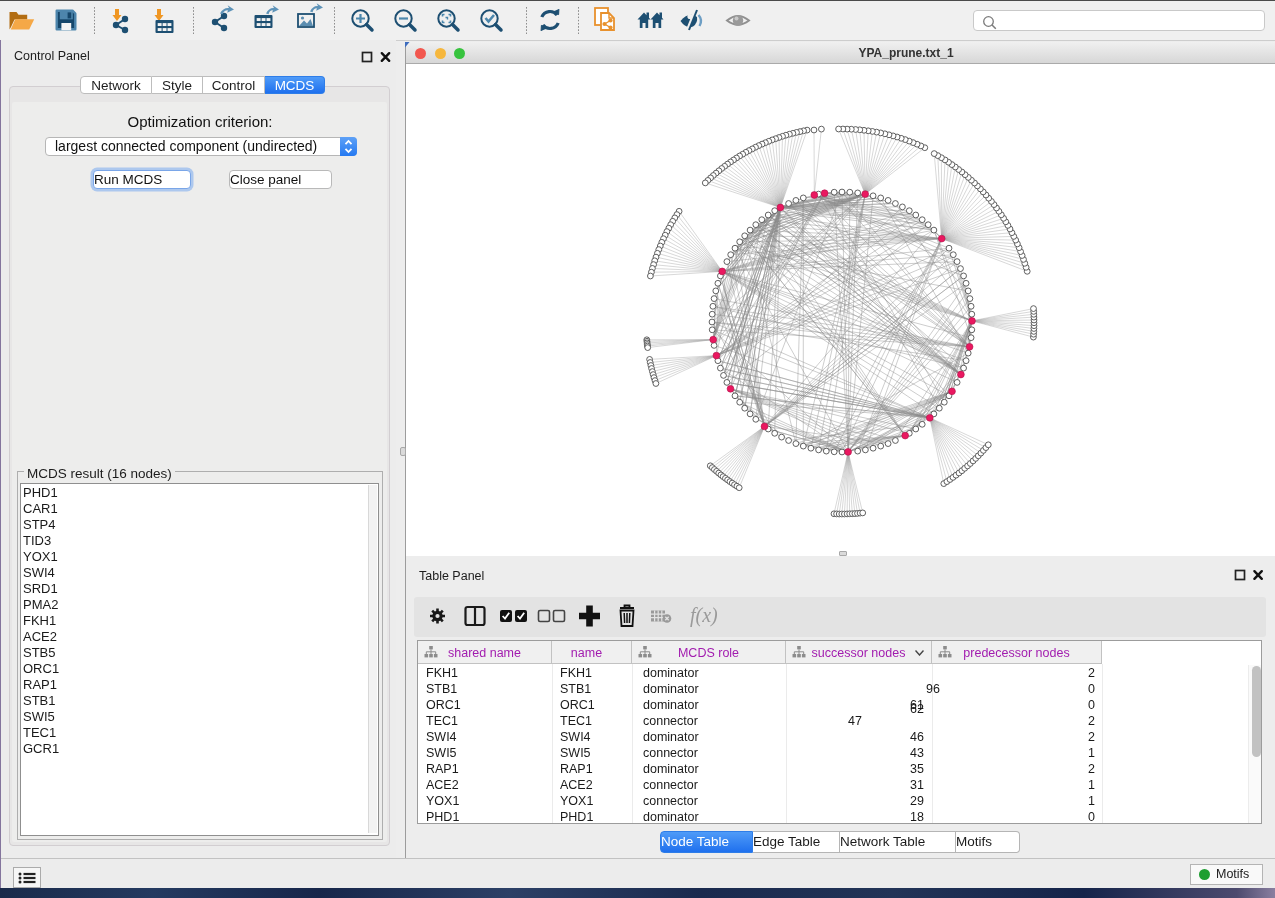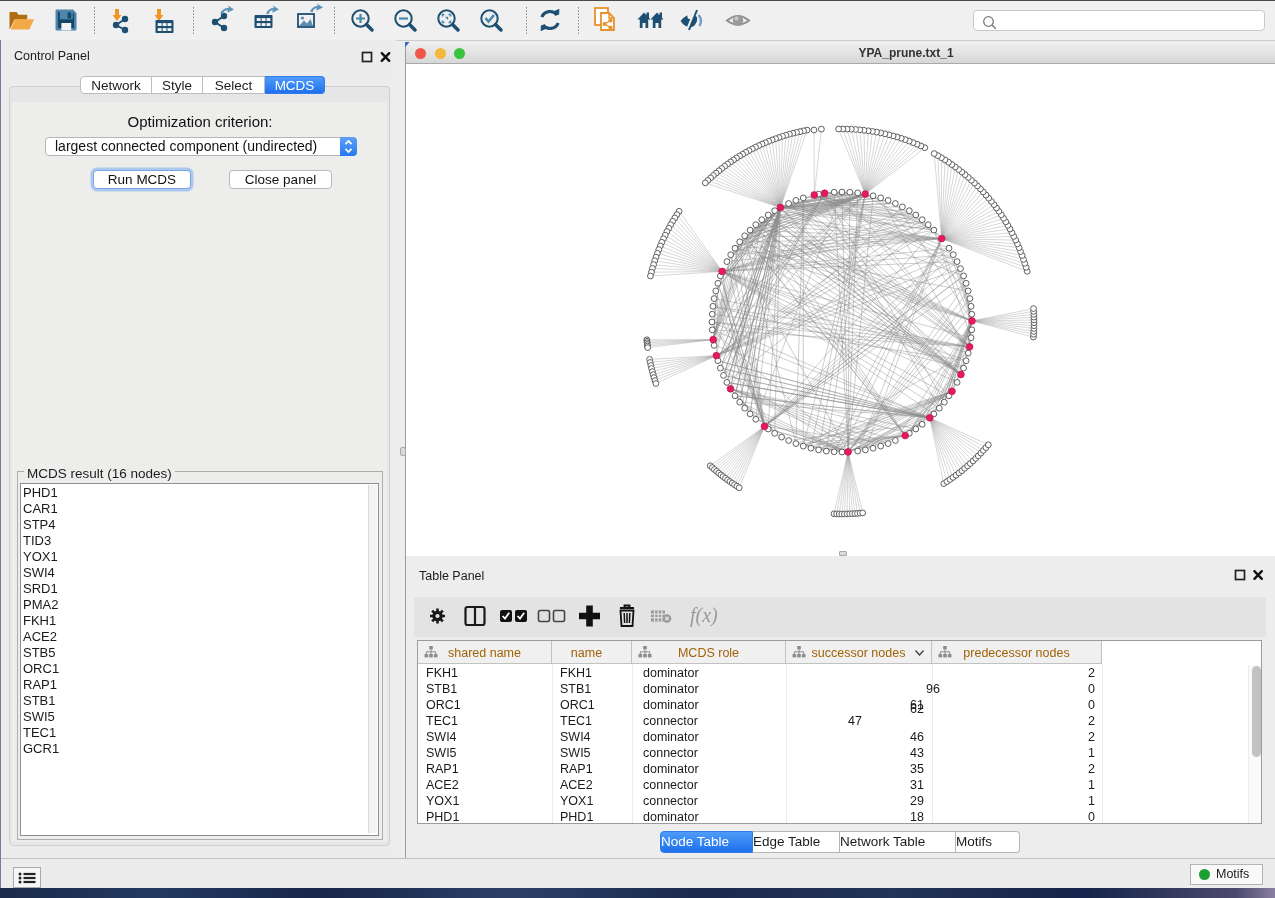--- a/index.html
+++ b/index.html
@@ -14,41 +14,41 @@
 #searchbox { left:973px; top:10px; width:292px; height:21px; background:#fff; border:1px solid #c9c9c9; border-radius:4px; }
 
 #leftpanel { left:1px; top:40px; width:395px; height:818px; background:#ececec; }
 #cp-title { left:14px; top:49px; font-size:12.5px; color:#1c1c1c; }
 #cp-box { left:9px; top:86px; width:381px; height:760px; background:#e7e6e6; border:1px solid #d2ced1; border-radius:4px; }
 #cp-inner { left:12px; top:102px; width:375px; height:740px; background:#ededec; border-radius:2px; }
 .cptab { position:absolute; top:76px; height:18px; background:#fff; border:1px solid #bdbdbd; font-size:13.5px; text-align:center; color:#1c1c1c; line-height:17px; }
 #opt-label { left:0; top:113px; width:400px; text-align:center; font-size:15px; color:#111; }
 #dropdown { left:45px; top:137px; width:312px; height:19px; background:#fff; border:1px solid #b6b6b6; border-radius:4px; font-size:14px; line-height:17px; padding-left:9px; color:#111; }
 #dd-step { left:340px; top:137px; width:17px; height:19px; background:linear-gradient(#5ea1f7,#2579f1); border-radius:0 4px 4px 0; }
-.btn { position:absolute; height:19px; background:#fff; border:1px solid #b9b9b9; border-radius:4px; font-size:13.5px; text-align:center; line-height:17px; color:#111; }
+.btn { position:absolute; height:19px; background:#fff; border:1px solid #b9b9b9; border-radius:4px; font-size:13.5px; text-align:left; line-height:17px; color:#111; }
 #fieldset { left:17px; top:471px; width:366px; height:369px; border:1px solid #aeaeae; }
 #legend { left:24px; top:466px; font-size:13.5px; background:#ededec; padding:0 3px; color:#1c1c1c; }
 #mcdslist { left:20px; top:483px; width:359px; height:353px; background:#fff; border:1px solid #8f8f8f; font-size:13px; }
 #mcdslist .it { position:absolute; left:2px; }
 #mcds-track { position:absolute; right:1px; top:1px; width:9px; height:348px; background:#f3f3f3; border-left:1px solid #d8d8d8; }
 
 #vsplit { left:405px; top:42px; width:1px; height:816px; background:#9c9c9c; }
 #vgrip { left:400px; top:447px; width:6px; height:9px; background:#dadada; border:1px solid #a8a8a8; border-radius:2px; }
 
 #netwin { left:406px; top:42px; width:869px; height:514px; background:#fff; }
 #net-title { left:406px; top:42px; width:869px; height:22px; background:linear-gradient(#f0f0f0,#d7d7d7); border-bottom:1px solid #aaa; }
 .tl { position:absolute; top:48px; width:11px; height:11px; border-radius:50%; }
 #net-name { left:406px; top:46px; width:1000px; text-align:center; font-size:12px; font-weight:bold; color:#333; }
 #hgrip { left:839px; top:551px; width:8px; height:5px; background:#dadada; border:1px solid #a8a8a8; border-radius:1px; }
 
 #tp-title { left:419px; top:569px; font-size:12.5px; color:#1c1c1c; }
 #tp-toolbar { left:414px; top:597px; width:852px; height:40px; background:#e3e3e3; border-radius:3px; }
 #tablebox { left:417px; top:640px; width:845px; height:184px; background:#fff; border:1px solid #9c9c9c; }
 #thead { position:absolute; left:0; top:0; width:684px; height:23px; background:#f0f0f0; border-bottom:1px solid #c2c2c2; }
-.th { position:absolute; top:0; height:23px; border-right:1px solid #c2c2c2; font-size:12.5px; text-align:center; line-height:25px; color:#a16207; }
+.th { position:absolute; top:0; height:23px; border-right:1px solid #c2c2c2; font-size:12.5px; text-align:center; line-height:25px; color:#a21caf; }
 .colline { position:absolute; top:23px; width:1px; height:159px; background:#ebebeb; }
 .tr { position:absolute; width:100%; height:16px; font-size:12.5px; line-height:16px; }
 .td { position:absolute; }
 .num { text-align:right; }
 #ttrack { position:absolute; left:830px; top:24px; width:13px; height:158px; background:#fafafa; border-left:1px solid #ececec; }
 #tscroll { position:absolute; left:834px; top:25px; width:9px; height:91px; background:#c2c2c2; border-radius:5px; }
 .btab { position:absolute; top:831px; height:22px; background:#fff; border:1px solid #b5b5b5; font-size:13.5px; line-height:20px; color:#1c1c1c; }
 
 #statusbar { left:0; top:858px; width:1275px; height:30px; background:#ececec; border-top:1px solid #c2c2c2; }
 #listbtn { left:13px; top:867px; width:28px; height:21px; background:#f6f6f6; border:1px solid #ababab; }
@@ -190,21 +190,21 @@
       <circle cx="6.5" cy="6.5" r="4.8" fill="none" stroke="#7b7b7b" stroke-width="1.3"></circle>
       <path d="M10 10 L13.8 13.8" stroke="#7b7b7b" stroke-width="1.5"></path>
     </svg>
   </div>
 <div class="abs" id="leftpanel"></div>
 <div class="abs" id="cp-title">Control Panel</div>
 <div class="abs" id="cp-box"></div>
 <div class="abs" id="cp-inner"></div>
 <div class="cptab" style="left:80px;width:72px;border-radius:4px 0 0 4px;">Network</div>
 <div class="cptab" style="left:152px;width:51px;border-left:none;">Style</div>
-<div class="cptab" style="left:203px;width:62px;border-left:none;">Select</div>
+<div class="cptab" style="left:203px;width:62px;border-left:none;">Control</div>
 <div class="cptab" style="left:265px;width:60px;border-left:none;border-radius:0 4px 4px 0;background:linear-gradient(#4f9bf8,#1f70ee);border-color:#2e7de8;color:#fff;">MCDS</div>
 <div class="abs" id="opt-label">Optimization criterion:</div>
 <div class="abs" id="dropdown">largest connected component (undirected)</div>
 <div class="abs" id="dd-step"><svg width="17" height="19">
       <path d="M5.5 7.2 L8.5 4 L11.5 7.2 M5.5 11.8 L8.5 15 L11.5 11.8" stroke="#fff" stroke-width="1.8" fill="none"></path>
     </svg></div>
 <div class="btn" style="left:93px;top:170px;width:98px;box-shadow:0 0 0 2.5px rgba(120,170,240,0.55);border-color:#7aa6e8;">Run MCDS</div>
 <div class="btn" style="left:204px;top:170px;width:103px;margin-left:25px;">Close panel</div>
 <div class="abs" id="fieldset"></div>
 <div class="abs" id="legend">MCDS result (16 nodes)</div>

